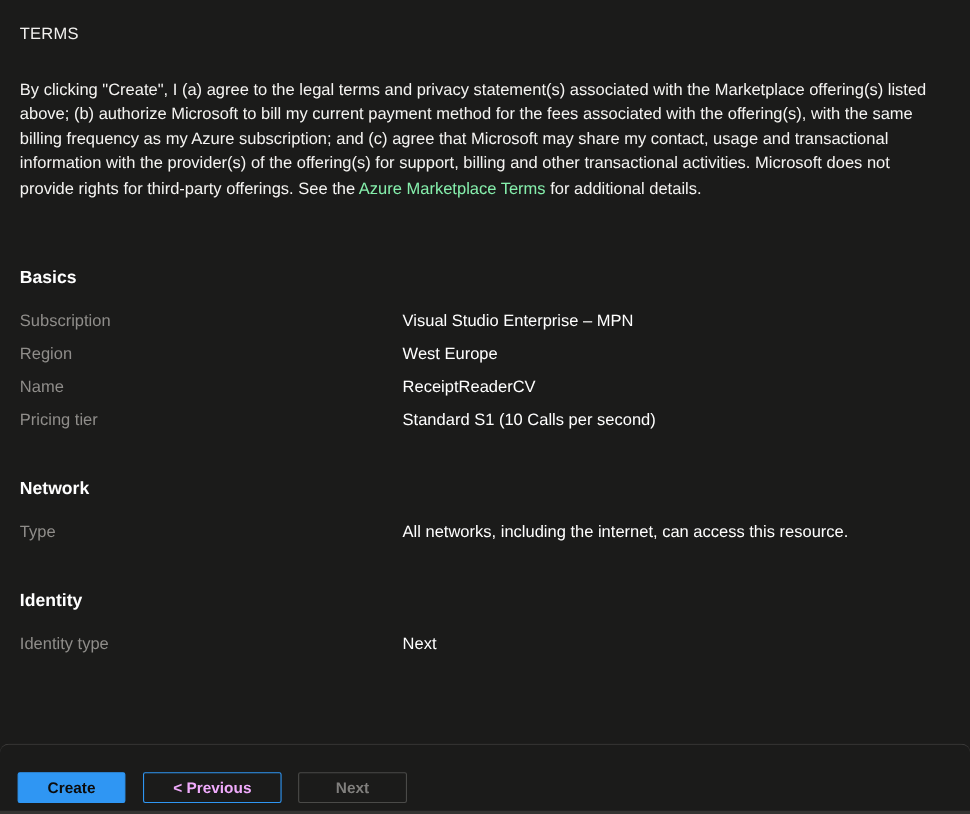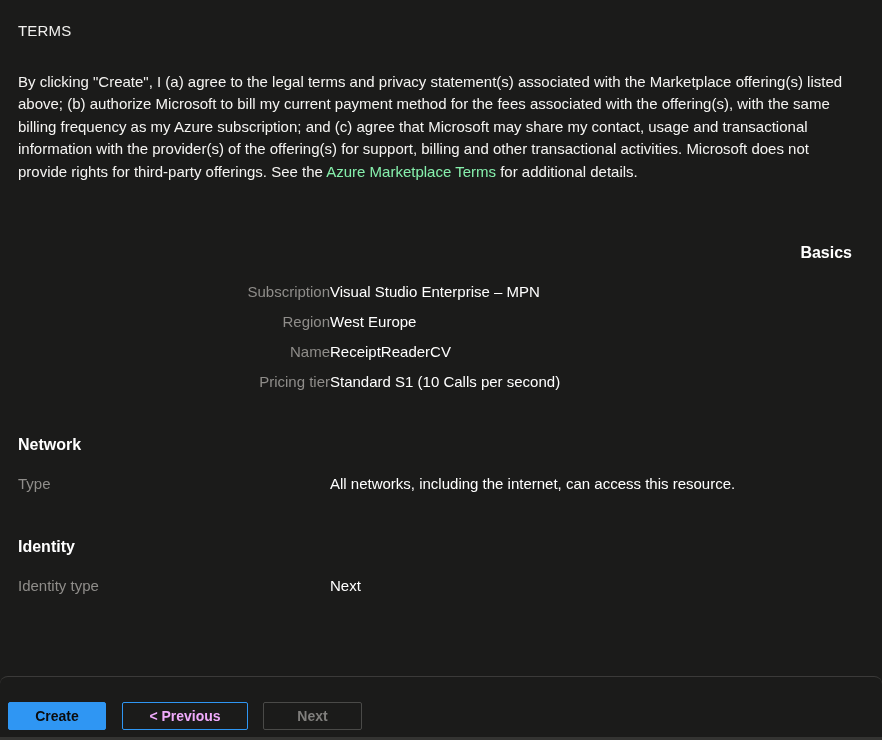--- a/index.html
+++ b/index.html
@@ -39,41 +39,41 @@
     color: #86efac;
     text-decoration: none;
     cursor: pointer;
   }
   .section-heading {
     font-size: 16px;
     line-height: 18px;
     font-weight: bold;
     color: #ffffff;
   }
-  .section-basics { margin-top: 61px; text-align: right; }
+  .section-basics { margin-top: 61px; }
   .section-network { margin-top: 45px; }
   .section-identity { margin-top: 45px; }
   .rows { margin-top: 21px; }
   .row {
     display: flex;
     align-items: flex-start;
     font-size: 15px;
     line-height: 18px;
     margin-bottom: 12px;
   }
   .row-label {
     width: 312px;
     flex: 0 0 312px;
     color: #8f8d8a;
   }
-  .row-value { color: #ffffff; }
+  .row-value { color: #ffffff; margin-left: 36px; }
   .footer {
     height: 61px;
     border-top: 1px solid #3b3a39;
-    padding: 25px 0 0 8px;
+    padding: 25px 0 0 16px;
     display: flex;
     align-items: flex-start;
     border-radius: 8px;
   }
   .btn {
     height: 28px;
     font-family: "Liberation Sans", "DejaVu Sans", sans-serif;
     font-size: 14px;
     font-weight: bold;
     border-radius: 2px;

